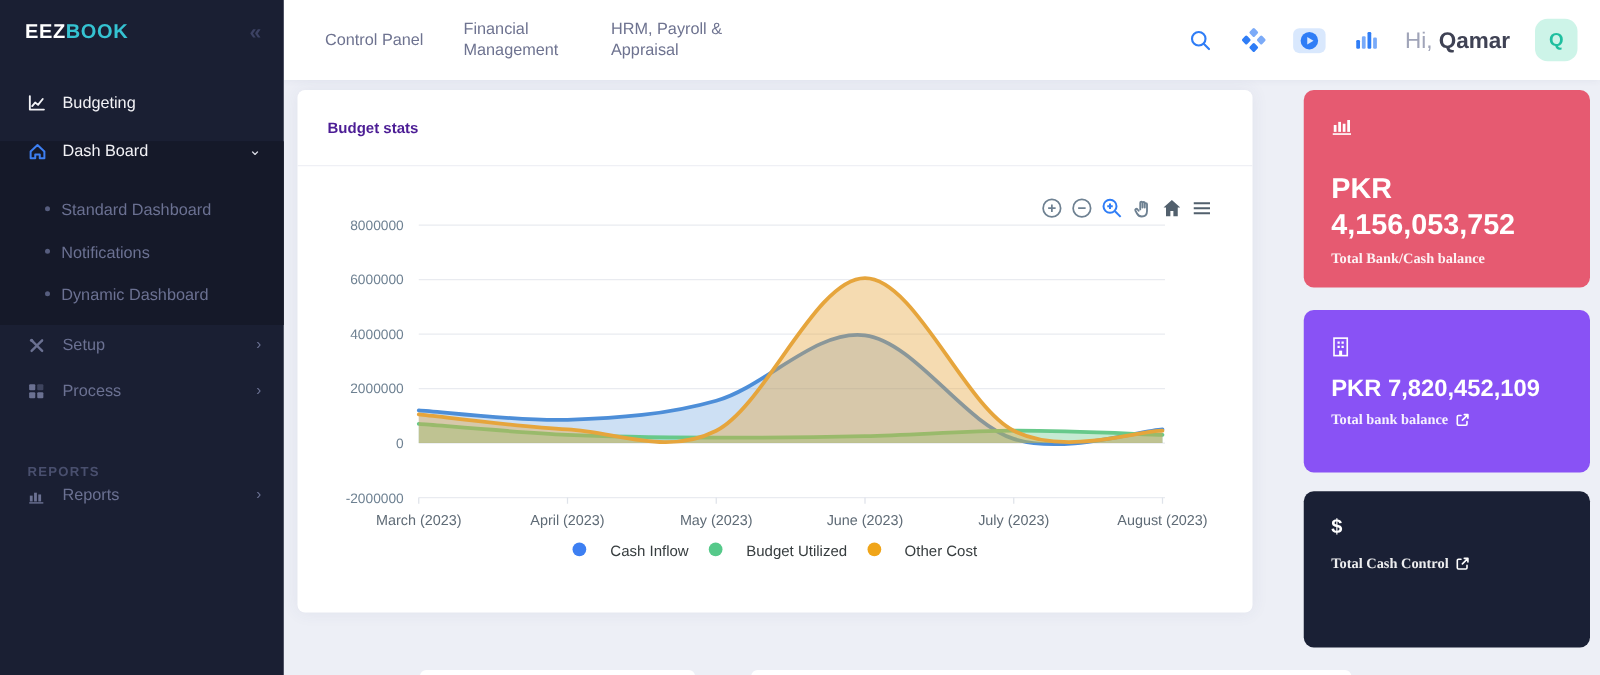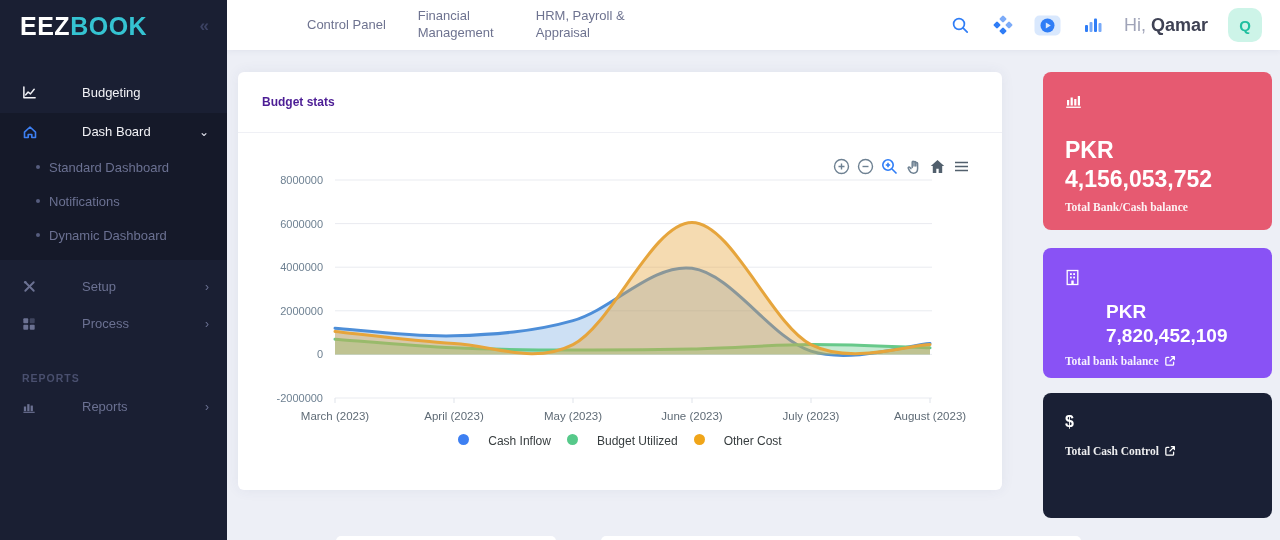--- a/index.html
+++ b/index.html
@@ -3,40 +3,40 @@
 <meta charset="utf-8">
 <style>
   * { margin:0; padding:0; box-sizing:border-box; }
   html,body { width:1280px; height:540px; overflow:hidden;
     font-family:"Liberation Sans", sans-serif; background:#edeff6; }
 
   
   .sidebar { position:absolute; left:0; top:0; width:227px; height:540px;
     background:#1a1f33; z-index:5; }
   .logo-row { height:52px; display:flex; align-items:center; padding:0 18px 0 20px; }
-  .logo-text { font-size:25px; font-weight:800; letter-spacing:.5px; color:#fff; cursor:pointer; }
+  .logo-text { font-size:16px; font-weight:800; letter-spacing:.5px; color:#fff; cursor:pointer; }
   .logo-text .p2 { color:#35c3d2; }
   .collapse-btn { margin-left:auto; color:#3c4263; font-size:17px; font-weight:700; cursor:pointer; }
   .menu { padding-top:22px; }
-  .menu-item { height:37px; display:flex; align-items:center; padding:0 18px 0 22px;
-    color:#6b7192; font-size:13px; cursor:pointer;gap:32px; }
+  .menu-item { height:37px; display:flex; padding:0 18px 0 22px;
+    color:#6b7192; font-size:13px; cursor:pointer; }
   .menu-item .mi-icon { width:16px; height:16px; margin-right:12px; flex:0 0 16px; display:flex; align-items:center; }
   .menu-item.white { color:#f2f2f6; }
   .menu-item .chev { margin-left:auto; font-size:12px; color:#6b7192; }
   .menu-item.white .chev { color:#dfe1ea; }
   .active-block { background:#151929; padding-bottom:8px; margin-top:2px; }
   .sub-item { height:34px; display:flex; align-items:center; padding-left:36px;
     color:#6b7192; font-size:13px; cursor:pointer; }
   .sub-item .dot { width:4px; height:4px; border-radius:50%; background:#565d7e; margin-right:9px; }
   .section-head { padding:30px 0 4px 22px; font-size:10.5px; letter-spacing:1px;
     color:#494f6e; font-weight:700; }
 
   
-  .topbar { position:absolute; left:227px; top:0; width:1053px; height:50px; background:#fff;
-    box-shadow:0 1px 6px rgba(60,70,110,.07); z-index:4; display:flex; align-items:center;padding-left:47px; }
+  .topbar { position:absolute; left:227px; top:0; width:1053px; height:64px; background:#fff;
+    box-shadow:0 1px 6px rgba(60,70,110,.07); z-index:4; display:flex; align-items:center; }
   .nav-items { display:flex; align-items:center; gap:32px; padding-left:33px; }
   .nav-item { font-size:13px; color:#6e7390; line-height:1.3; cursor:pointer; }
   .nav-item.w86 { max-width:86px; }
   .nav-item.w92 { max-width:92px; }
   .top-right { margin-left:auto; display:flex; align-items:center; gap:20px; padding-right:18px; }
   .tr-icon { width:22px; height:22px; display:flex; align-items:center; justify-content:center; cursor:pointer; }
   .greeting { font-size:18px; color:#a0a4b8; white-space:nowrap; }
   .greeting b { color:#3f4254; font-weight:700; }
   .avatar { width:34px; height:34px; border-radius:10px; background:#cdf4e8; color:#1fbf9f;
     font-weight:700; font-size:15px; display:flex; align-items:center; justify-content:center; cursor:pointer; }
@@ -59,21 +59,21 @@
   .right-col { position:absolute; left:816px; top:22px; width:229px; }
   .sum-card { width:229px; border-radius:8px; padding:20px 22px; color:#fff; cursor:pointer; }
   .sum-card .sc-icon { height:18px; margin-bottom:14px; display:flex; align-items:center; }
   .card-red { height:158px; margin-bottom:18px; }
   .card-red .sc-icon { margin-bottom:26px; }
   .card-purple { height:130px; margin-bottom:15px; }
   .card-dark { height:125px; }
   .sc-amount { font-weight:700; line-height:1.28; }
   .card-red .sc-amount { font-size:23px; }
   .card-red .sc-amount span { display:block; }
-  .card-purple .sc-amount { font-size:19px;margin-left:41px; }
+  .card-purple .sc-amount { font-size:19px; }
   .card-dark .sc-amount { font-size:21px; }
   .sc-label { margin-top:6px; font-size:11.5px; font-weight:600; color:rgba(255,255,255,.92);
     display:flex; align-items:center; gap:5px;font-family:Liberation Serif, serif; }
   .dollar-glyph { font-size:16px; font-weight:700; }
 
   .peek { position:absolute; background:#fff; height:5px; border-radius:5px 5px 0 0; bottom:-1px; }
   .peek1 { left:109px; width:220px; }
   .peek2 { left:374px; width:480px; }
 </style>
 </head>

